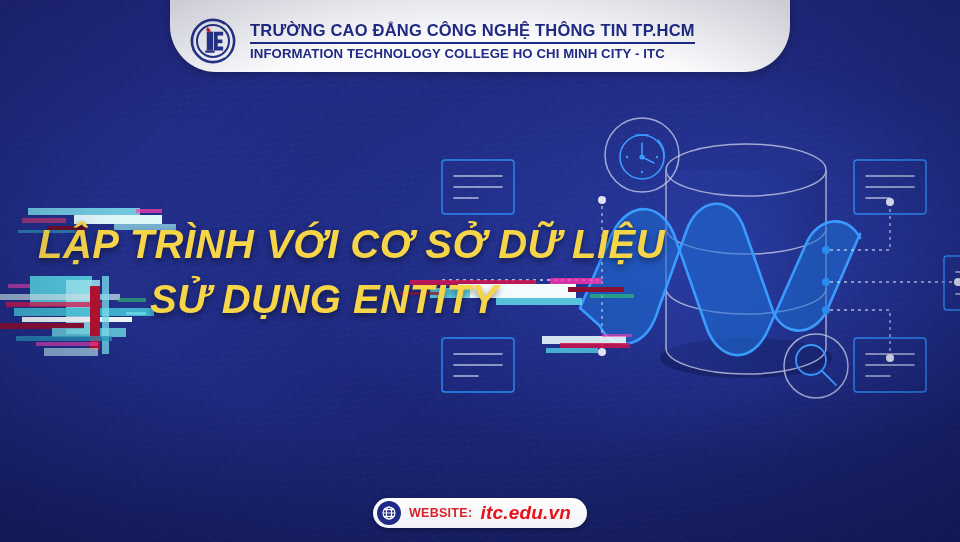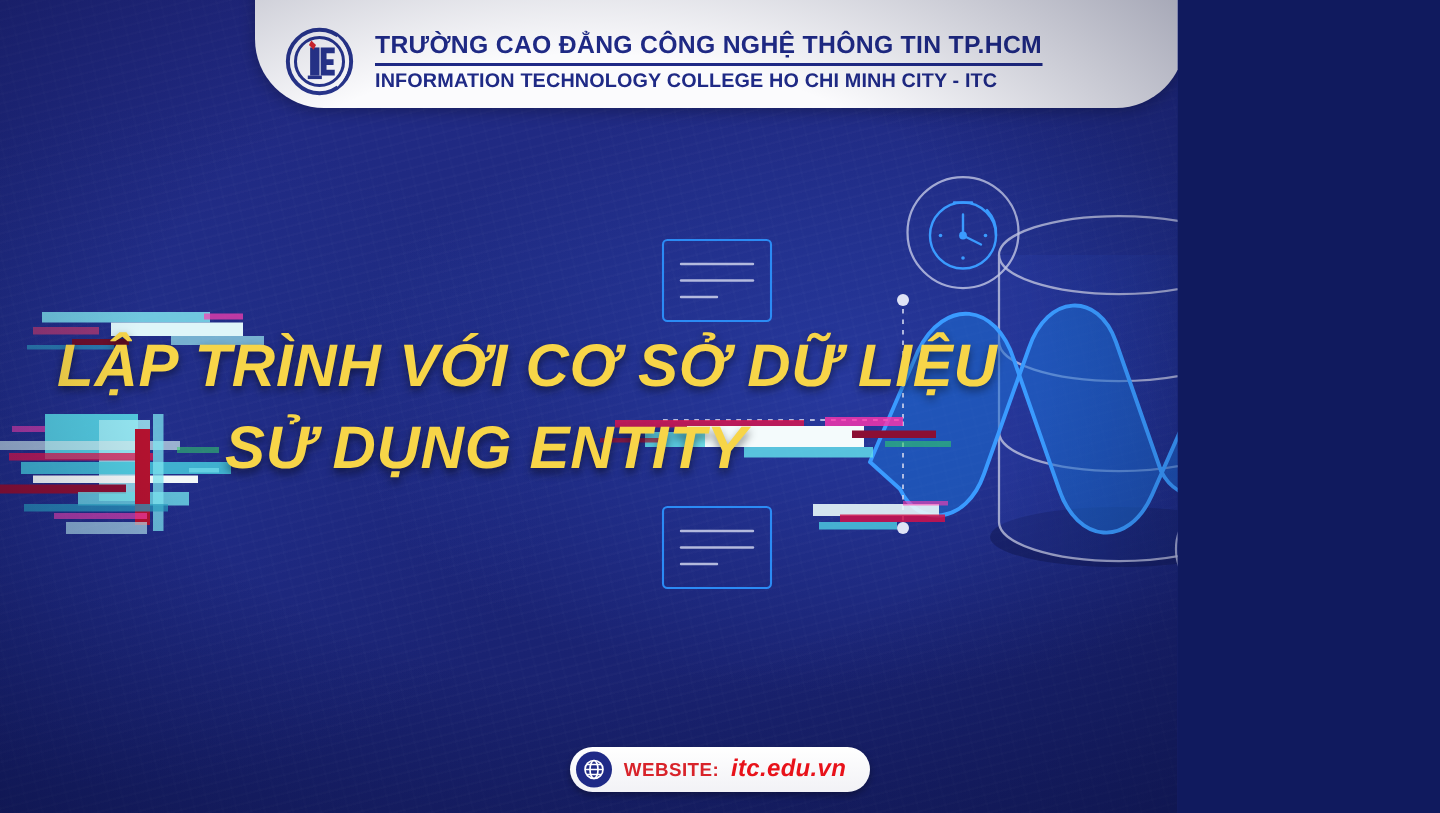--- a/index.html
+++ b/index.html
@@ -1,19 +1,19 @@
 <!DOCTYPE html>
 <html><head>
 <meta charset="utf-8">
 <style>
   * { margin:0; padding:0; box-sizing:border-box; }
   html,body { width:960px; height:542px; overflow:hidden; background:#101a5e; }
 
   .stage{
-    position:relative; width:785px; height:542px; overflow:hidden;
+    position:relative; width:960px; height:542px; overflow:hidden;
     font-family:"Liberation Sans", sans-serif;
     background:
       radial-gradient(ellipse 70% 60% at 72% 48%, rgba(42,62,168,.75) 0%, rgba(26,38,126,0) 62%),
       radial-gradient(ellipse 60% 70% at 12% 55%, rgba(38,52,150,.55) 0%, rgba(22,32,110,0) 60%),
       linear-gradient(175deg,#232a86 0%,#1e2a80 35%,#1b2578 60%,#182069 100%);
   }
 
   
   .tex{
     position:absolute; inset:0; pointer-events:none; opacity:.5;
@@ -67,21 +67,21 @@
     display:flex; align-items:center; gap:8px; height:30px;
     background:linear-gradient(180deg,#ffffff 0%,#f2f2f6 100%);
     border-radius:16px; padding:0 16px 0 4px;
     box-shadow:0 2px 5px rgba(0,0,0,.33);
   }
   .pill-ico{
     width:24px; height:24px; border-radius:50%; background:#1f2a86;
     display:flex; align-items:center; justify-content:center; flex:0 0 24px;
   }
   .pill-lbl{ font-size:12.5px; font-weight:600; color:#d8232a; letter-spacing:.3px; }
-  .pill-val{ font-size:16px; font-weight:700; font-style:italic; color:#e8121a; letter-spacing:.2px; white-space:nowrap; }
+  .pill-val{ font-size:19px; font-weight:700; font-style:italic; color:#e8121a; letter-spacing:.2px; white-space:nowrap; }
 </style>
 </head>
 <body>
 
 <div class="stage">
 
   <div class="tex"></div>
 
   <div class="illo">
     <svg viewBox="0 0 400 300" xmlns="http://www.w3.org/2000/svg">

